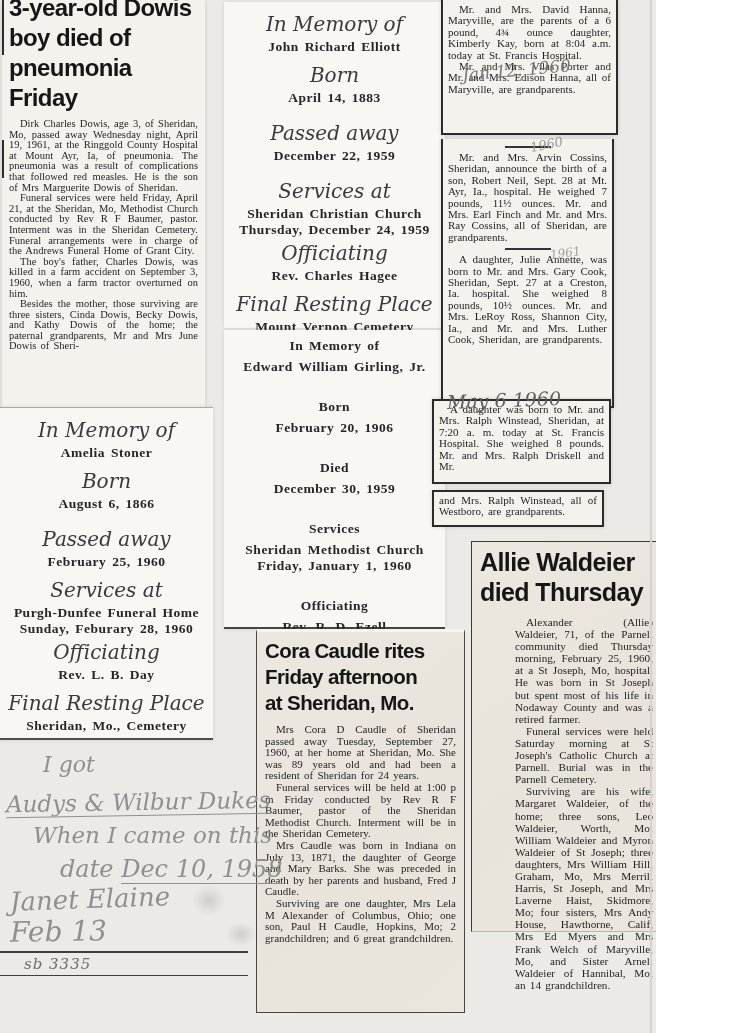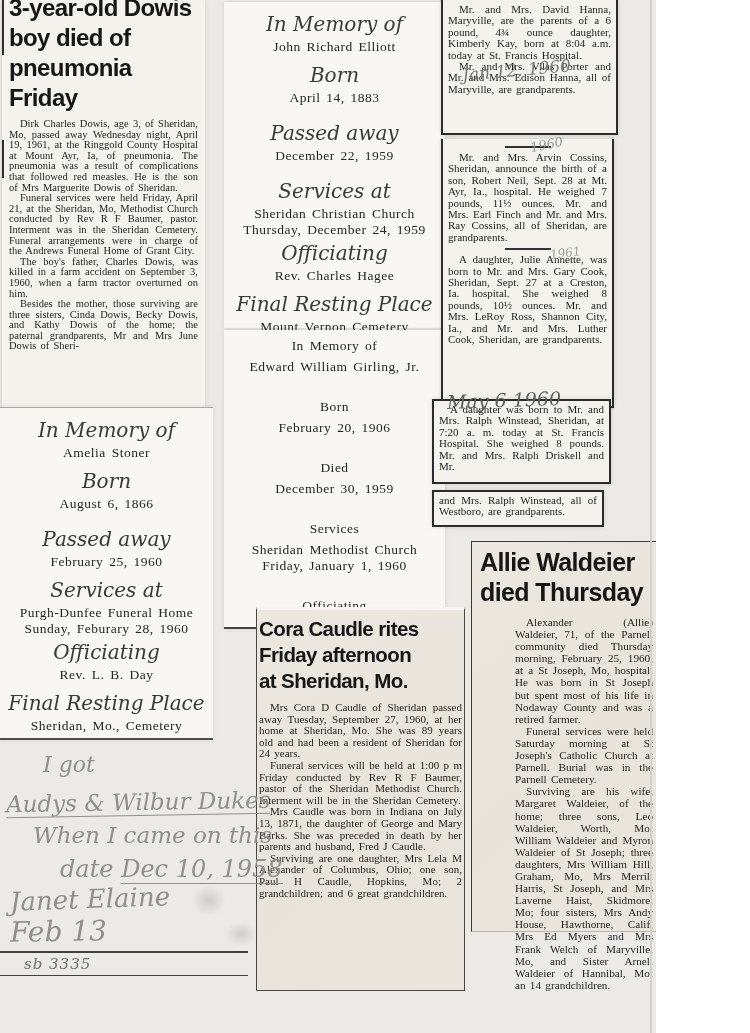--- a/index.html
+++ b/index.html
@@ -22,21 +22,21 @@
   .dowis { left:2px; top:0; width:203px; height:408px; padding:0 7px; overflow:hidden; }
   .dowis .hl { font-size:24px; line-height:30px; }
   .hl-cut { height:23px; overflow:hidden; }
   .hl-cut span { display:block; margin-top:-7px; }
   .dowis .news-body { margin-top:6px; font-size:10.5px; line-height:10.6px; }
   .edge-mark { position:absolute; background:#2e2e2e; }
 
   
   .card { text-align:center; }
   .script { font-family:"DejaVu Serif", serif; font-style:italic; color:#3a3a3a; }
-  .typed { font-family:"Liberation Serif", serif; color:#262626; letter-spacing:0.5px; word-spacing:2px; }
+  .typed { font-family:"Liberation Serif", serif; color:#262626; letter-spacing:0.5px; word-spacing:2px;font-weight:bold; }
   .elliott { left:224px; top:2px; width:221px; height:326px; }
   .stoner  { left:0; top:407px; width:213px; height:333px; border-top:1px solid #a9a8a4; border-bottom:2px solid #4d4d4d; }
   .card .script { font-size:20px; }
   .card .typed { font-size:13.5px; }
   .m-top-lg { margin-top:15px; } .m-top-md { margin-top:8px; } .m-top-sm { margin-top:3px; }
   .card .first { margin-top:10px; }
   .girling { left:224px; top:330px; width:221px; height:299px; border-bottom:2px solid #444; }
   .girling .typed-head { font-size:14px; }
   .girling .typed { font-size:13.5px; }
   .girling .g-gap { margin-top:24px; } .girling .g-line { margin-top:5px; }
@@ -52,21 +52,21 @@
   .winstead1 { left:432px; top:399px; width:179px; height:85px; padding:3px 5px; border:2px solid #2b2b2b; }
   .winstead2 { left:432px; top:490px; width:172px; height:37px; padding:3px 5px; border:2px solid #2b2b2b; }
 
   
   .waldeier { left:471px; top:541px; width:191px; height:391px; padding:5px 8px;
               border:1px solid #3c3a35; border-bottom:1px solid #b9b6ae; }
   .waldeier .hl { font-size:25px; line-height:30px; }
   .waldeier .news-body { margin-top:9px; font-size:11.2px; line-height:12.1px;margin-left:35px; }
 
   
-  .caudle { left:256px; top:607px; width:209px; height:384px; padding:6px 2px;
+  .caudle { left:256px; top:629px; width:209px; height:384px; padding:6px 8px;
             border:1px solid #4a463f; border-top:3px solid #f6f5f1; }
   .caudle .hl { font-size:20.5px; line-height:26px; }
   .caudle .news-body { margin-top:8px; font-size:11px; line-height:11.6px; }
 
   
   .hand { position:absolute; font-family:"DejaVu Serif", serif; font-style:italic;
           color:#8f8f8f; white-space:nowrap; }
   .hand-dark { color:#5d5d5d; }
   .underlined { border-bottom:1.5px solid #8f8f8f; }
   .hw-hanna { left:462px; top:60px; font-size:17px; transform:rotate(-5deg); color:#787878; }

